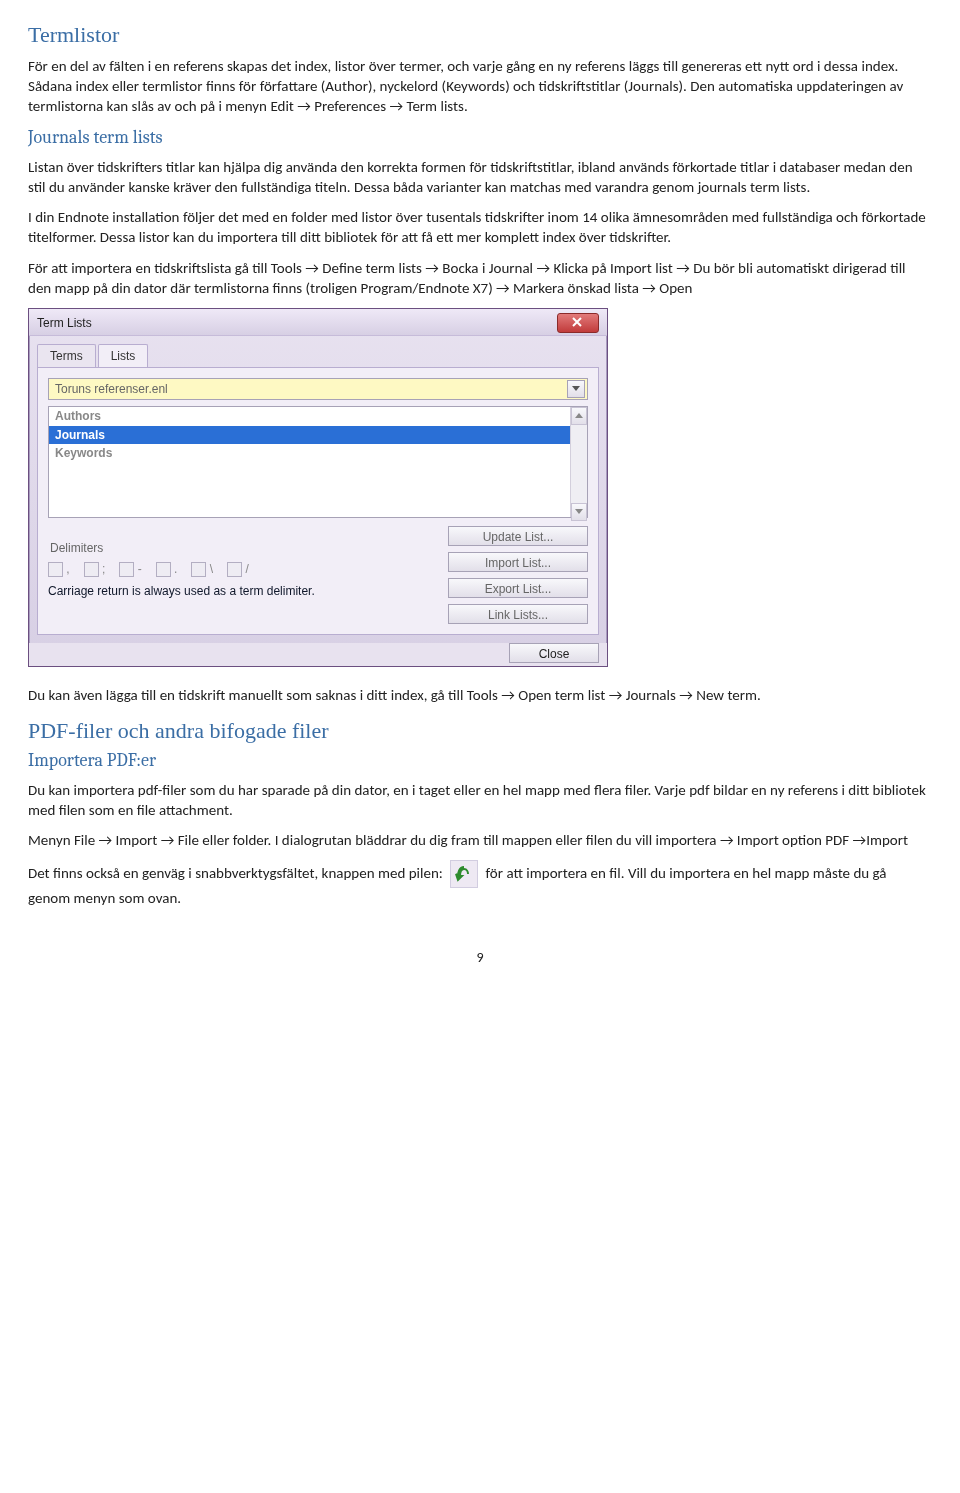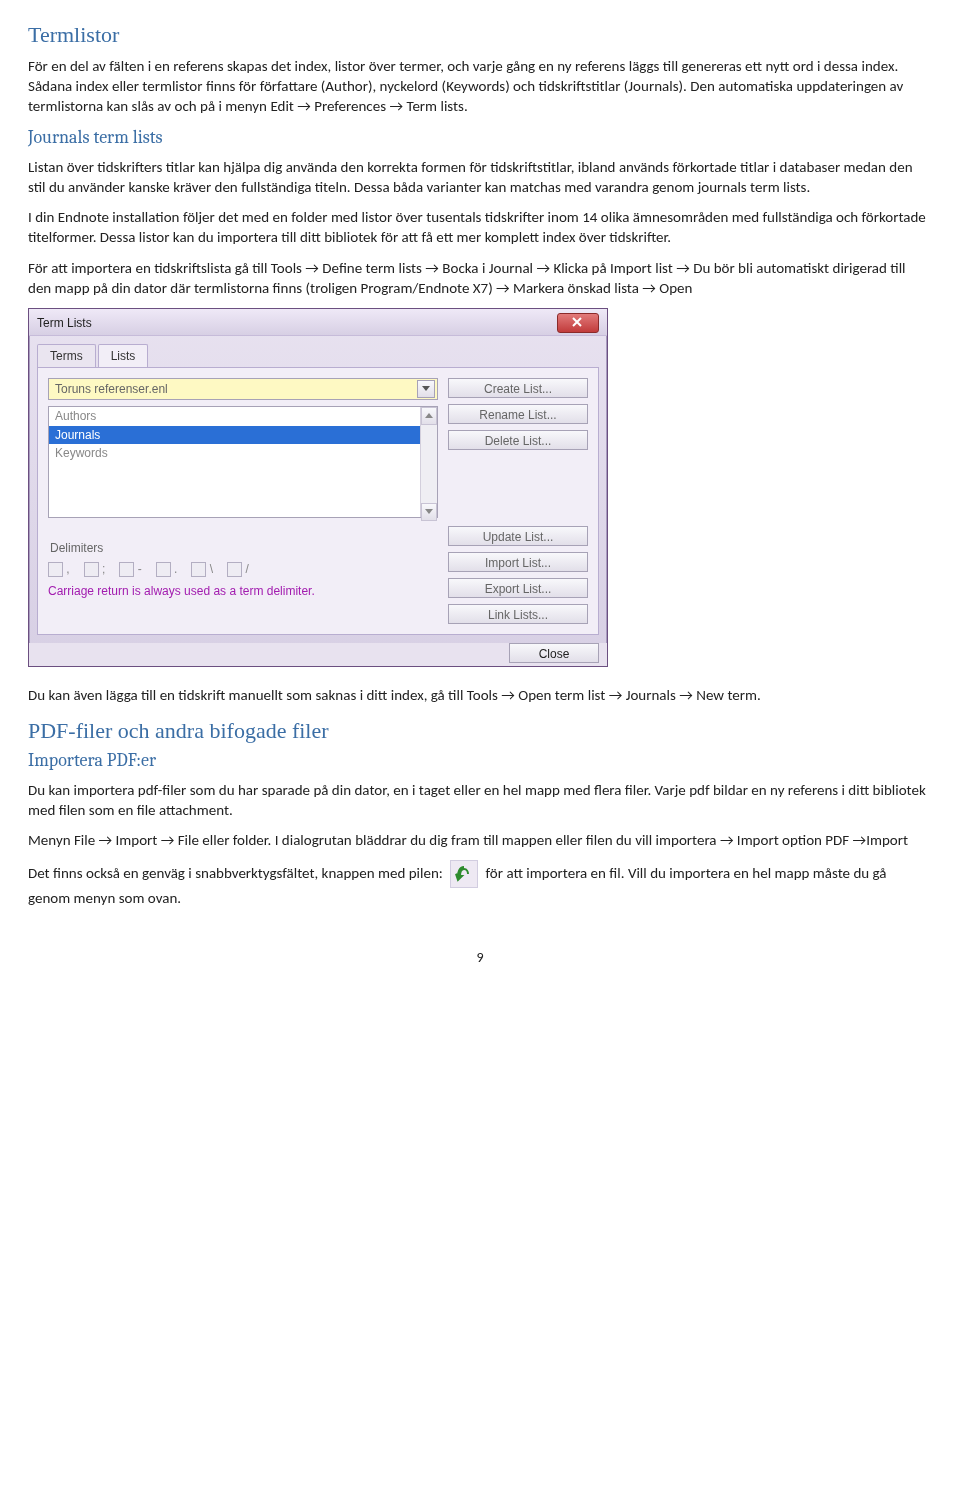--- a/index.html
+++ b/index.html
@@ -99,21 +99,21 @@
   }
   .combo .chev { border:1px solid #a7a2b6; width:16px; height:16px; display:flex; align-items:center; justify-content:center; background:linear-gradient(#f8f8fb,#e2dfe9); }
   .listbox {
     margin-top: 6px;
     background: #fff;
     border: 1px solid #a7a2b6;
     height: 110px;
     position: relative;
     color: #888;
   }
-  .listbox .item { padding: 1px 6px; }
+  .listbox .item { padding: 1px 6px; font-weight: bold; }
   .listbox .item.sel { background: #2a6fd6; color: #fff; }
   .scrollbar {
     position: absolute; right: 0; top: 0; bottom: 0; width: 16px;
     background: #efeef3; border-left: 1px solid #d3cfdc;
   }
   .sb-btn { height:16px; border:1px solid #c8c3d4; margin:0; background:linear-gradient(#f8f8fb,#e2dfe9); display:flex; align-items:center; justify-content:center;}
   .sb-track { height: calc(100% - 32px); }
   .btn {
     border: 1px solid #a7a2b6;
     background: linear-gradient(#f8f8fb, #e2dfe9);
@@ -121,21 +121,21 @@
     text-align: center;
     font-size: 12px;
     color: #666;
     height: 20px; line-height:16px;
     box-sizing: border-box;
   }
   .section-label { font-size: 12px; color: #666; margin: 14px 0 4px 2px; }
   .delim-row { display:flex; gap:14px; align-items:center; color:#888; }
   .cb { width:13px; height:13px; border:1px solid #b3aec2; background:#eeecf3; display:inline-block; vertical-align:middle; }
   .delim-input { width:50px; height:18px; border:1px solid #b3aec2; background:#eeecf3; display:inline-block; vertical-align:middle;}
-  .note { font-size: 12px; color:#a21caf; margin-top:6px; }
+  .note { font-size: 12px; color:#0f172a; margin-top:6px; }
   .closebar { display:flex; justify-content:flex-end; padding:0 8px 3px 8px; background:#e8e2ef;}
   .closebar .btn { width: 90px; color:#222; }
 
   .inline-icon {
     width: 26px; height: 26px;
     border: 1px solid #d2cde0;
     background: #eee9f3;
     display: inline-flex;
     align-items: center; justify-content:center;
     vertical-align: middle;
@@ -190,25 +190,20 @@
                 </div>
               <div class="sb-track"></div>
               <div class="sb-btn">
                   <svg width="8" height="6">
                     <path d="M0 0 L8 0 L4 5 Z" fill="#888"></path>
                   </svg>
                 </div>
             </div>
           </div>
         </div>
-        <div class="col-right">
-          <div class="btn">Create List...</div>
-          <div class="btn">Rename List...</div>
-          <div class="btn">Delete List...</div>
-        </div>
       </div>
 
       <div class="row" style="margin-top:8px;">
         <div class="col-left">
           <div class="section-label">Delimiters</div>
           <div class="delim-row">
             <span><span class="cb"></span> <span>,</span></span>
             <span><span class="cb"></span> <span>;</span></span>
             <span><span class="cb"></span> <span>-</span></span>
             <span><span class="cb"></span> <span>.</span></span>

